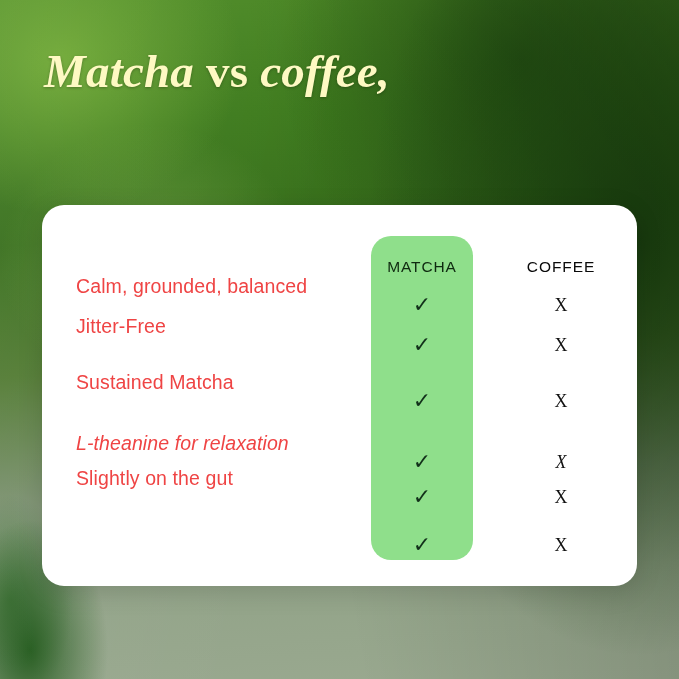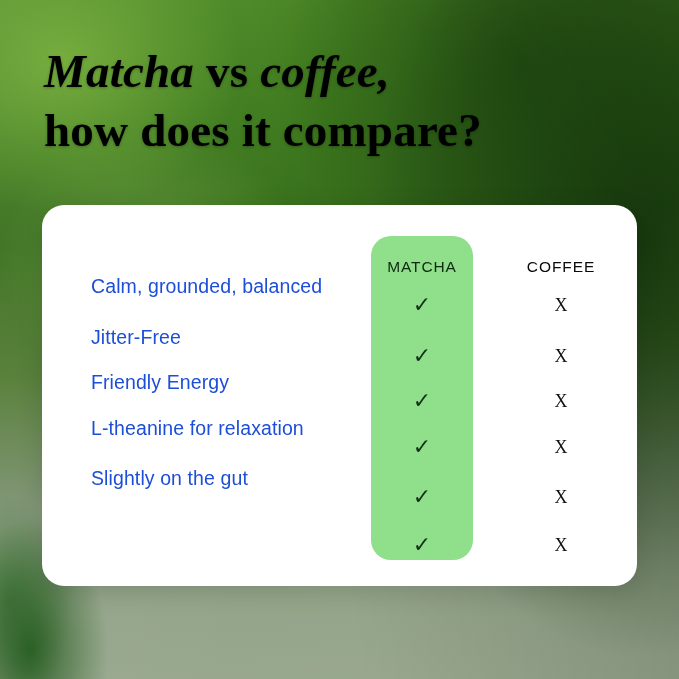--- a/index.html
+++ b/index.html
@@ -49,21 +49,21 @@
       linear-gradient(100deg, rgba(255,255,255,0.06) 0%, rgba(255,255,255,0) 45%),
       linear-gradient(260deg, rgba(0,0,0,0.18) 0%, rgba(0,0,0,0) 55%);
   }
 
   
   #headline {
     position: absolute;
     left: 44px;
     top: 42px;
     width: 580px;
-    color: #000000;
+    color: #fef9c3;
     font-family: "Liberation Serif", "DejaVu Serif", serif;
     font-size: 47px;
     line-height: 59px;
     letter-spacing: 0.2px;
     text-shadow: 0 1px 3px rgba(0,0,0,0.28);
     z-index: 3;
   }
   #headline .it { font-style: italic; }
   #headline .ro { font-style: normal; }
   .hl-line { display: block; white-space: nowrap; }
@@ -115,25 +115,24 @@
     position: absolute;
     left: 0;
     width: 100%;
     height: 48px;
   }
   .row-label {
     position: absolute;
     left: 34px;
     top: 0;
     font-size: 19.5px;
-    color: #1d4ed8;
+    color: #ef4444;
     letter-spacing: 0.1px;
     white-space: nowrap;
     line-height: 24px;
-    margin-left: 15px;
   }
   .mark {
     position: absolute;
     top: 19px;
     text-align: center;
     line-height: 24px;
   }
   .mark.check {
     left: 329px;
     width: 102px;
@@ -149,49 +148,48 @@
     font-family: "Liberation Serif", serif;
   }
 </style>
 </head>
 <body>
 
 <div id="bg-photo"></div>
 
 <h1 id="headline">
   <span class="hl-line"><span class="it">Matcha</span> <span class="ro">vs</span> <span class="it">coffee,</span></span>
-  <span class="hl-line ro">how does it compare?</span>
 </h1>
 
 <div id="card">
   <div id="matcha-pill"></div>
 
   <div id="compare-table">
     <div class="col-head matcha">MATCHA</div>
     <div class="col-head coffee">COFFEE</div>
 
     <div class="row" style="top: 69px;">
       <div class="row-label">Calm, grounded, balanced</div>
       <div class="mark check">✓</div>
       <div class="mark cross">X</div>
     </div>
 
-    <div class="row" style="top: 120px; padding-left: 24px;">
+    <div class="row" style="top: 109px; padding-left: 24px;">
       <div class="row-label">Jitter-Free</div>
       <div class="mark check">✓</div>
       <div class="mark cross">X</div>
     </div>
 
     <div class="row" style="top: 165px;">
-      <div class="row-label">Friendly Energy</div>
-      <div class="mark check">✓</div>
-      <div class="mark cross">X</div>
-    </div>
-
-    <div class="row" style="top: 211px;">
+      <div class="row-label">Sustained Matcha</div>
+      <div class="mark check">✓</div>
+      <div class="mark cross">X</div>
+    </div>
+
+    <div class="row" style="top: 226px; font-style: italic;">
       <div class="row-label">L-theanine for relaxation</div>
       <div class="mark check">✓</div>
       <div class="mark cross">X</div>
     </div>
 
     <div class="row" style="top: 261px;">
       <div class="row-label">Slightly on the gut</div>
       <div class="mark check">✓</div>
       <div class="mark cross">X</div>
     </div>

